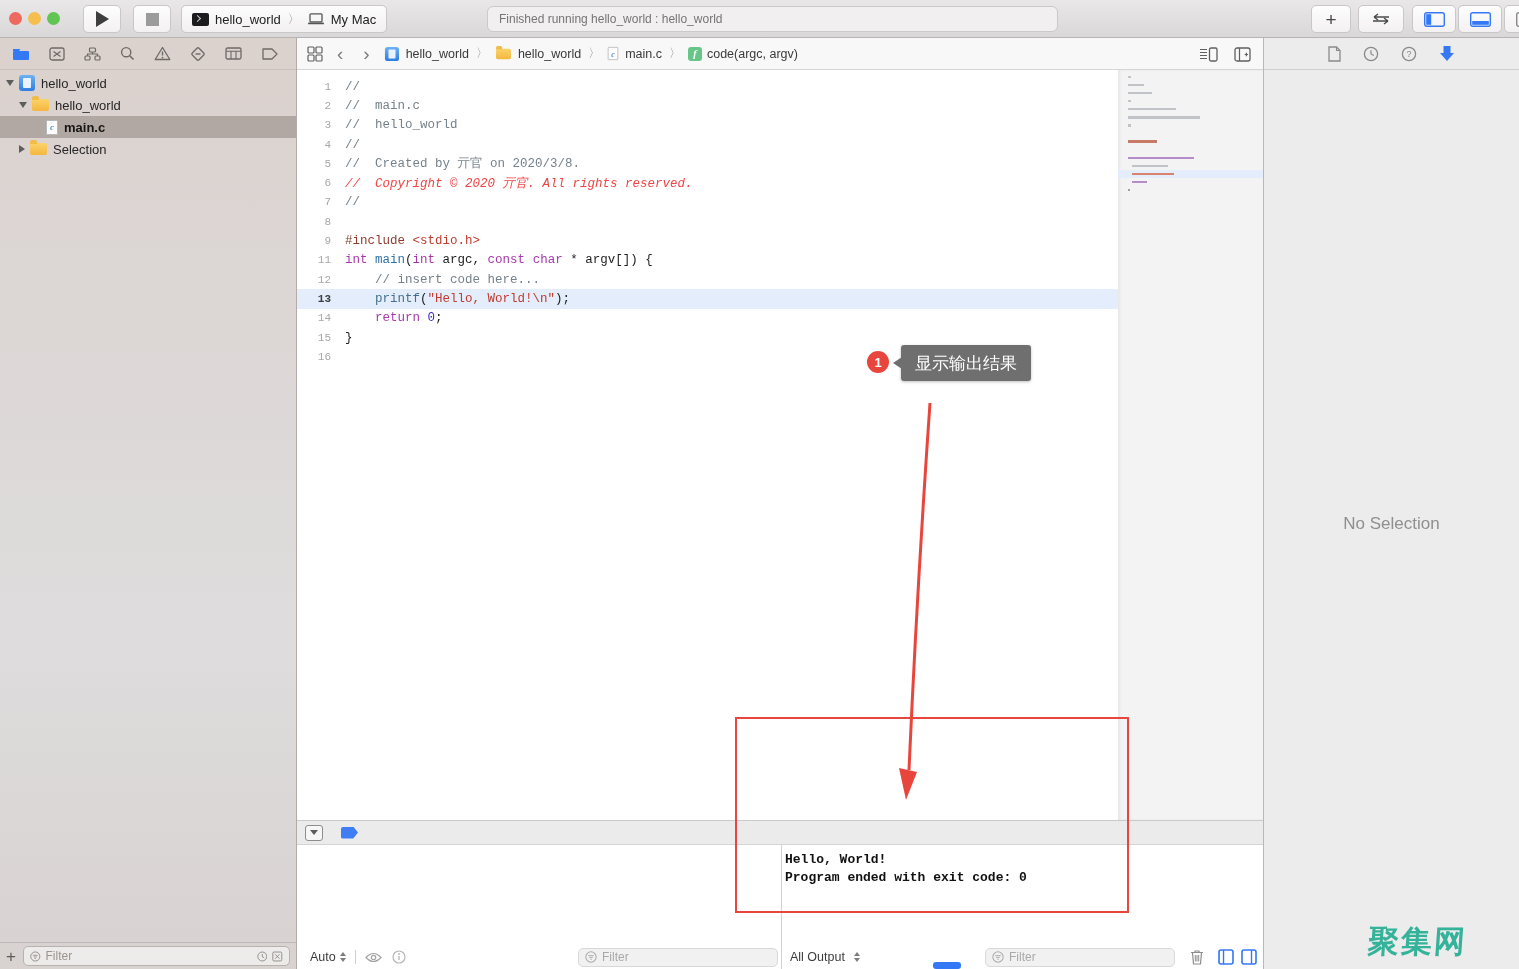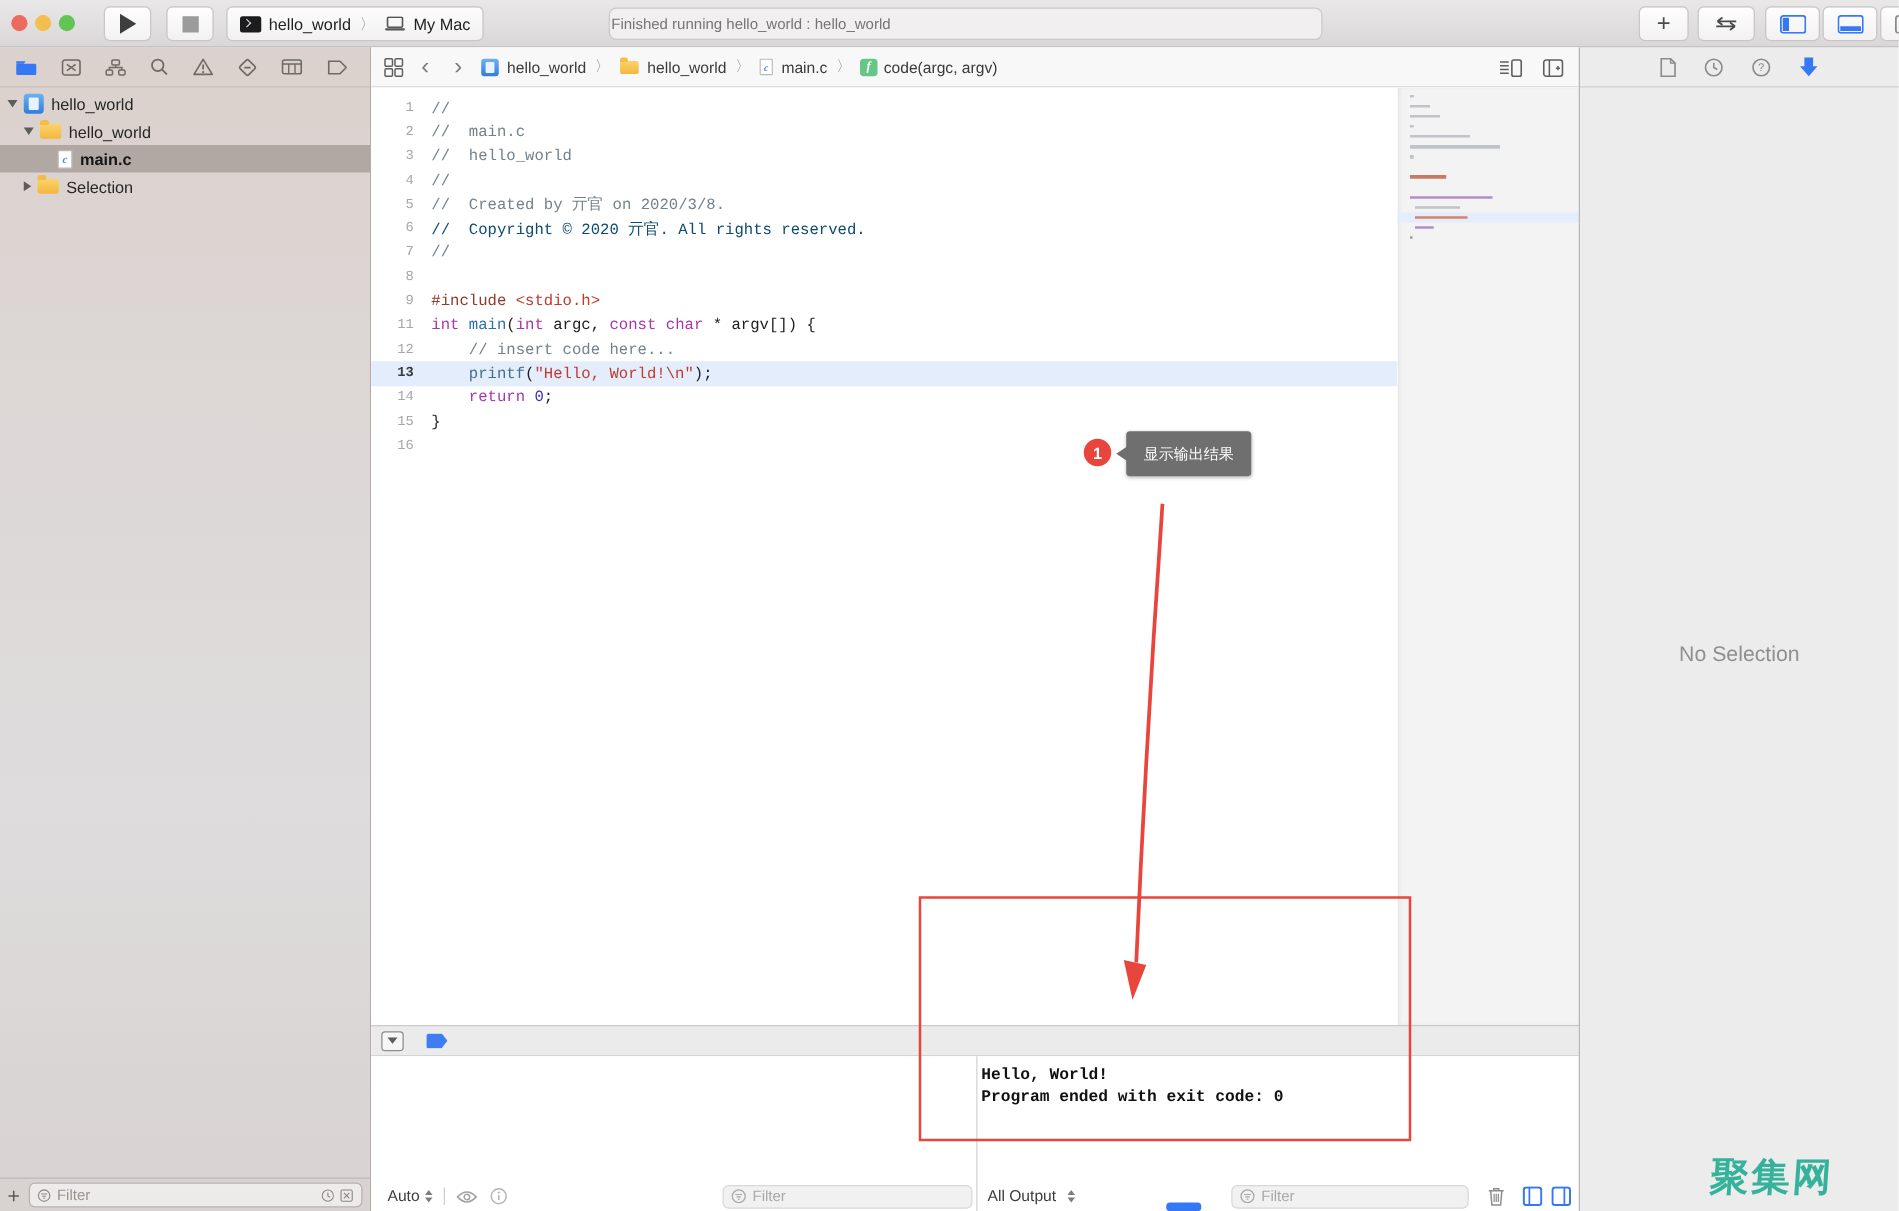--- a/index.html
+++ b/index.html
@@ -10,21 +10,21 @@
   
   #toolbar { left:0; top:0; width:1519px; height:38px; background:linear-gradient(180deg,#e9e7e7,#d9d7d7); border-bottom:1px solid #b6b4b4; }
   .tl { width:13px; height:13px; border-radius:50%; position:absolute; top:12px; }
   .tb-btn { position:absolute; top:5px; height:28px; background:linear-gradient(180deg,#fefefe,#f3f1f1); border:1px solid #c9c7c7; border-radius:5px; display:flex; align-items:center; justify-content:center; }
   .pill { position:absolute; top:5px; height:28px; background:linear-gradient(180deg,#fdfdfd,#f2f0f0); border:1px solid #c9c7c7; border-radius:5px; display:flex; align-items:center; gap:6px; padding:0 10px; font-size:13px; color:#222; }
   .play-tri { width:0; height:0; border-left:13px solid #3e3e3e; border-top:8px solid transparent; border-bottom:8px solid transparent; }
   .stop-sq { width:13px; height:13px; background:#9b9b9b; }
   .term-ic { width:17px; height:13px; background:#1c1c1e; border-radius:2px; position:relative; }
   .term-ic:after { content:""; position:absolute; left:3px; top:3px; width:4px; height:4px; border-left:1.5px solid #cfcfcf; border-bottom:1.5px solid #cfcfcf; transform:rotate(-135deg); }
   .crumb-sep { color:#8e8e8e; font-size:12px; padding:0 1px; }
-  #status-pill { left:487px; top:6px; width:571px; height:26px; background:#f1efef; border:1px solid #cbc9c9; border-radius:6px; display:flex; align-items:center; padding:0 1px; font-size:12px; color:#757575; }
+  #status-pill { left:487px; top:6px; width:571px; height:26px; background:#f1efef; border:1px solid #cbc9c9; border-radius:6px; display:flex; align-items:center; padding:0 11px; font-size:12px; color:#757575; }
   .ptoggle { position:absolute; top:5px; width:44px; height:28px; background:linear-gradient(180deg,#fefefe,#f3f1f1); border:1px solid #c9c7c7; border-radius:5px; display:flex; align-items:center; justify-content:center; }
 
   
   #sidebar { left:0; top:38px; width:297px; height:931px; background:linear-gradient(180deg,#dbd1cd 0%,#dcd6d4 25%,#dedcdd 65%,#d8d2d1 100%); border-right:1px solid #b2aba8; }
   #nav-iconbar { position:absolute; left:0; top:0; width:100%; height:32px; display:flex; align-items:center; gap:19px; padding:0 12px; border-bottom:1px solid rgba(0,0,0,.08); }
   #nav-iconbar svg { display:block; }
   #tree { position:absolute; left:0; top:34px; width:100%; }
   .trow { height:22px; display:flex; align-items:center; font-size:13px; color:#262626; position:relative; }
   .trow.sel { background:#b2a8a3; }
   .trow.sel .tlabel { font-weight:700; color:#151515; }
@@ -73,21 +73,21 @@
   .gfilter input::placeholder { color:#a9a9a9; }
 
   
   #inspector { left:1263px; top:38px; width:256px; height:931px; background:#ececec; border-left:1px solid #b8b8b8; }
   #insp-iconbar { position:absolute; left:0; top:0; width:100%; height:32px; border-bottom:1px solid #cfcfcf; display:flex; align-items:center; justify-content:center; gap:22px; }
   #no-selection { position:absolute; left:0; top:476px; width:100%; text-align:center; font-size:17px; color:#8f8f8f; }
   #watermark { position:absolute; right:52px; bottom:6px; font-size:31px; font-weight:800; letter-spacing:2px; transform:skewX(-4deg); }
 
   
   #anno-badge { left:867px; top:351px; width:22px; height:22px; border-radius:50%; background:#e8463c; color:#fff; font-size:13px; font-weight:700; display:flex; align-items:center; justify-content:center; z-index:30; }
-  #anno-tip { left:901px; top:345px; height:36px; background:#6f6f6f; color:#fff; border-radius:3px; display:flex; align-items:center; padding:0 14px; font-size:12px; z-index:30; box-shadow:0 1px 3px rgba(0,0,0,.25); }
+  #anno-tip { left:901px; top:345px; height:36px; background:#6f6f6f; color:#fff; border-radius:3px; display:flex; align-items:center; padding:0 14px; font-size:17px; z-index:30; box-shadow:0 1px 3px rgba(0,0,0,.25); }
   #anno-tip:before { content:""; position:absolute; left:-8px; top:12px; width:0; height:0; border-right:9px solid #6f6f6f; border-top:6px solid transparent; border-bottom:6px solid transparent; }
   #arrow-svg { left:0; top:0; width:1519px; height:969px; pointer-events:none; z-index:25; }
   #red-rect { left:735px; top:717px; width:394px; height:196px; border:2px solid #e8463c; z-index:20; }
   .ic { display:block; }
 </style>
 </head>
 <body>
 
 <div id="toolbar" class="abs">
   <div class="tl" style="left:9px;background:#ed6a5e;"></div>
@@ -307,21 +307,21 @@
         <div class="crow">
           <span class="ln">4</span>
           <pre><span style="color: rgb(117, 130, 139);">//</span></pre>
         </div>
         <div class="crow">
           <span class="ln">5</span>
           <pre><span style="color: rgb(117, 130, 139);">//  Created by 亓官 on 2020/3/8.</span></pre>
         </div>
         <div class="crow">
           <span class="ln">6</span>
-          <pre><span style="color: #0c4a6e;">//  Copyright © 2020 亓官. All rights reserved.</span></pre>
+          <pre><span style="color: #ef4444; font-style: italic;">//  Copyright © 2020 亓官. All rights reserved.</span></pre>
         </div>
         <div class="crow">
           <span class="ln">7</span>
           <pre><span style="color: rgb(117, 130, 139);">//</span></pre>
         </div>
         <div class="crow">
           <span class="ln">8</span>
           <pre></pre>
         </div>
         <div class="crow">

